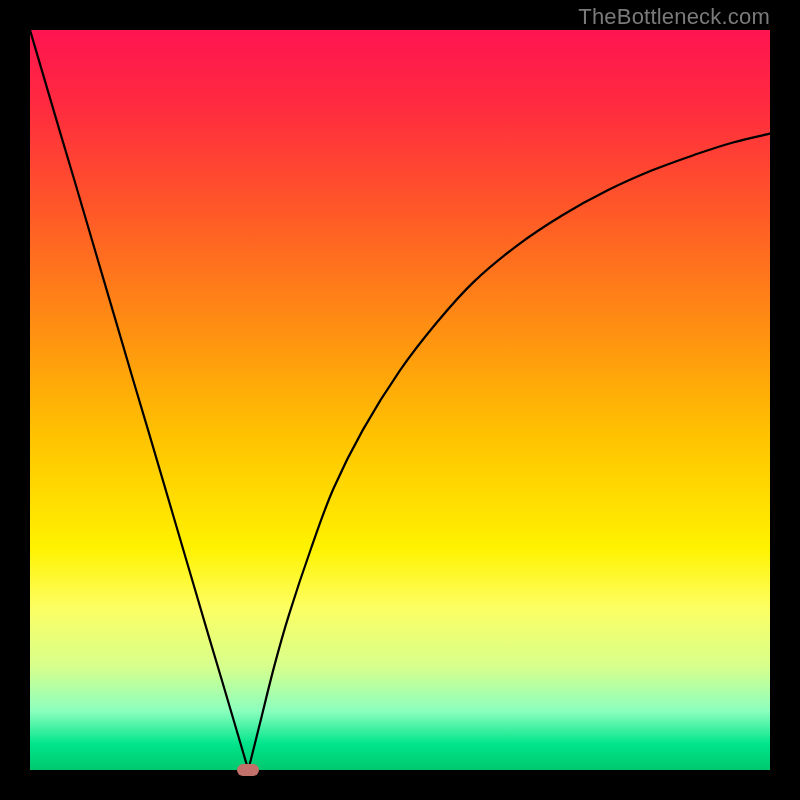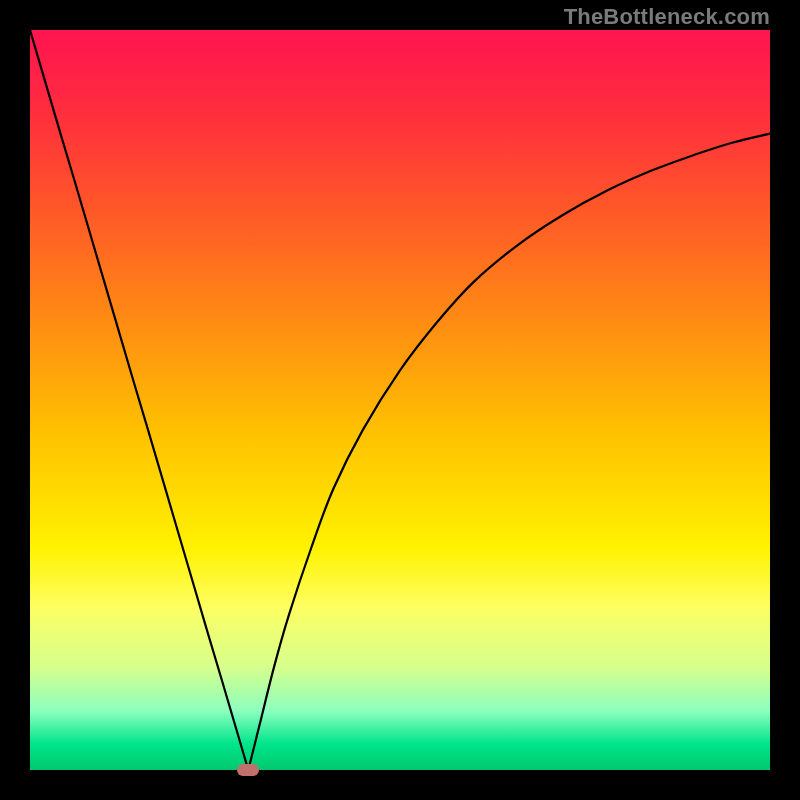--- a/index.html
+++ b/index.html
@@ -26,21 +26,21 @@
     width: 740px;
     height: 740px;
   }
   .watermark {
     position: absolute;
     top: 4px;
     right: 30px;
     color: #7a7a7a;
     font-size: 22px;
     letter-spacing: 0.2px;
-    font-weight: 700;
+    font-weight: 400;
     margin-left: 12px;
   }
   .minpill {
     position: absolute;
     width: 22px;
     height: 12px;
     border-radius: 6px;
     background: #c2706a;
     transform: translate(-50%, -50%);
   }

